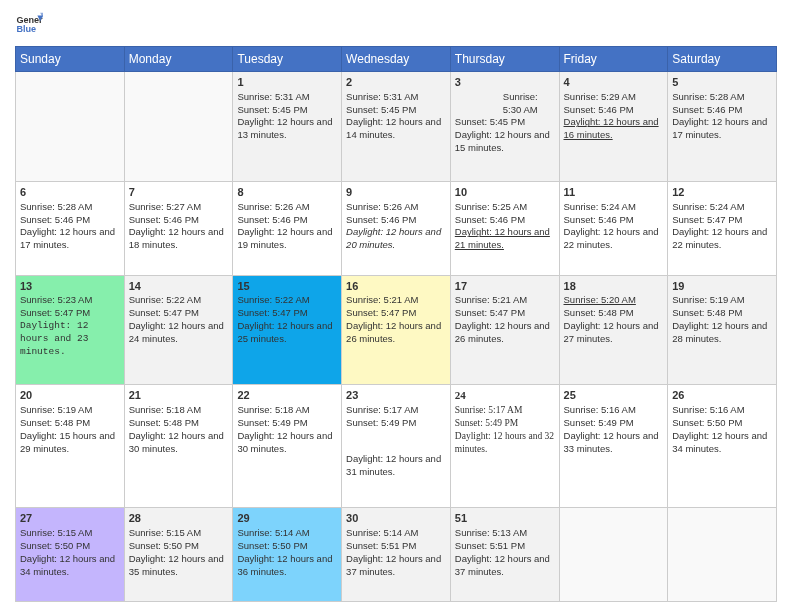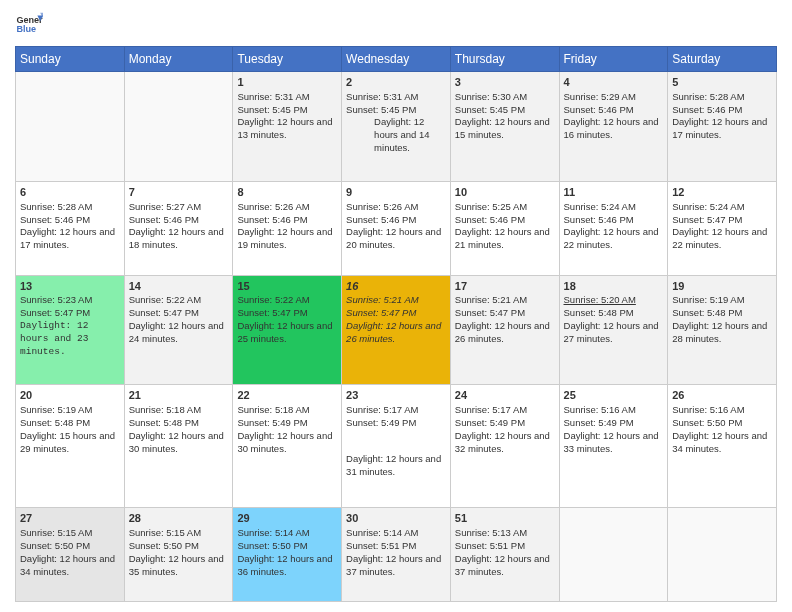--- a/index.html
+++ b/index.html
@@ -130,33 +130,33 @@
           <td style="background: rgb(242, 242, 242);">
             <span class="day-number">1</span>
             <span style="display: block;">Sunrise: 5:31 AM</span>
             <span style="display: block;">Sunset: 5:45 PM</span>
             <span style="display: block;">Daylight: 12 hours and 13 minutes.</span>
           </td>
           <td style="background: rgb(242, 242, 242);">
             <span class="day-number">2</span>
             <span style="display: block;">Sunrise: 5:31 AM</span>
             <span style="display: block;">Sunset: 5:45 PM</span>
-            <span style="display: block; margin-left: 28px;">Daylight: 12 hours and 14 minutes.</span>
+            <span style="display: block;">Daylight: 12 hours and 14 minutes.</span>
           </td>
           <td style="background: rgb(242, 242, 242);">
             <span class="day-number">3</span>
-            <span style="display: block;">Sunrise: 5:30 AM</span>
+            <span style="display: block; margin-left: 48px;">Sunrise: 5:30 AM</span>
             <span style="display: block;">Sunset: 5:45 PM</span>
             <span style="display: block;">Daylight: 12 hours and 15 minutes.</span>
           </td>
           <td style="background: rgb(242, 242, 242);">
             <span class="day-number">4</span>
             <span style="display: block;">Sunrise: 5:29 AM</span>
             <span style="display: block;">Sunset: 5:46 PM</span>
-            <span style="display: block;">Daylight: 12 hours and 16 minutes.</span>
+            <span style="display: block; text-decoration: underline;">Daylight: 12 hours and 16 minutes.</span>
           </td>
           <td style="background: rgb(242, 242, 242);">
             <span class="day-number">5</span>
             <span style="display: block;">Sunrise: 5:28 AM</span>
             <span style="display: block;">Sunset: 5:46 PM</span>
             <span style="display: block;">Daylight: 12 hours and 17 minutes.</span>
           </td>
         </tr>
         <tr>
           <td style="background: rgb(255, 255, 255);">
@@ -174,27 +174,27 @@
           <td style="background: rgb(255, 255, 255);">
             <span class="day-number">8</span>
             <span style="display: block;">Sunrise: 5:26 AM</span>
             <span style="display: block;">Sunset: 5:46 PM</span>
             <span style="display: block;">Daylight: 12 hours and 19 minutes.</span>
           </td>
           <td style="background: rgb(255, 255, 255);">
             <span class="day-number">9</span>
             <span style="display: block;">Sunrise: 5:26 AM</span>
             <span style="display: block;">Sunset: 5:46 PM</span>
-            <span style="display: block;">Daylight: 12 hours and 20 minutes.</span>
+            <span style="display: block; font-style: italic;">Daylight: 12 hours and 20 minutes.</span>
           </td>
           <td style="background: rgb(255, 255, 255);">
             <span class="day-number">10</span>
             <span style="display: block;">Sunrise: 5:25 AM</span>
             <span style="display: block;">Sunset: 5:46 PM</span>
-            <span style="display: block;">Daylight: 12 hours and 21 minutes.</span>
+            <span style="display: block; text-decoration: underline;">Daylight: 12 hours and 21 minutes.</span>
           </td>
           <td style="background: rgb(255, 255, 255);">
             <span class="day-number">11</span>
             <span style="display: block;">Sunrise: 5:24 AM</span>
             <span style="display: block;">Sunset: 5:46 PM</span>
             <span style="display: block;">Daylight: 12 hours and 22 minutes.</span>
           </td>
           <td style="background: rgb(255, 255, 255);">
             <span class="day-number">12</span>
             <span style="display: block;">Sunrise: 5:24 AM</span>
@@ -208,27 +208,27 @@
             <span style="display: block;">Sunrise: 5:23 AM</span>
             <span style="display: block;">Sunset: 5:47 PM</span>
             <span style="display: block; font-family: Liberation Mono, monospace;">Daylight: 12 hours and 23 minutes.</span>
           </td>
           <td style="background: rgb(242, 242, 242);">
             <span class="day-number">14</span>
             <span style="display: block;">Sunrise: 5:22 AM</span>
             <span style="display: block;">Sunset: 5:47 PM</span>
             <span style="display: block;">Daylight: 12 hours and 24 minutes.</span>
           </td>
-          <td style="background: #22c55e; margin-left: 24px;">
+          <td style="background: #0ea5e9; margin-left: 24px;">
             <span class="day-number">15</span>
             <span style="display: block;">Sunrise: 5:22 AM</span>
             <span style="display: block;">Sunset: 5:47 PM</span>
             <span style="display: block;">Daylight: 12 hours and 25 minutes.</span>
           </td>
-          <td style="background: #eab308; font-style: italic;">
+          <td style="background: #fef9c3;">
             <span class="day-number">16</span>
             <span style="display: block;">Sunrise: 5:21 AM</span>
             <span style="display: block;">Sunset: 5:47 PM</span>
             <span style="display: block;">Daylight: 12 hours and 26 minutes.</span>
           </td>
           <td style="background: rgb(242, 242, 242);">
             <span class="day-number">17</span>
             <span style="display: block;">Sunrise: 5:21 AM</span>
             <span style="display: block;">Sunset: 5:47 PM</span>
             <span style="display: block;">Daylight: 12 hours and 26 minutes.</span>
@@ -264,41 +264,41 @@
             <span style="display: block;">Sunrise: 5:18 AM</span>
             <span style="display: block;">Sunset: 5:49 PM</span>
             <span style="display: block;">Daylight: 12 hours and 30 minutes.</span>
           </td>
           <td style="background: rgb(255, 255, 255);">
             <span class="day-number">23</span>
             <span style="display: block;">Sunrise: 5:17 AM</span>
             <span style="display: block;">Sunset: 5:49 PM</span>
             <span style="display: block; margin-top: 23px;">Daylight: 12 hours and 31 minutes.</span>
           </td>
-          <td style="background: rgb(255, 255, 255);">
+          <td style="background: rgb(255, 255, 255); font-family: Liberation Serif, serif;">
             <span class="day-number">24</span>
             <span style="display: block;">Sunrise: 5:17 AM</span>
             <span style="display: block;">Sunset: 5:49 PM</span>
             <span style="display: block;">Daylight: 12 hours and 32 minutes.</span>
           </td>
           <td style="background: rgb(255, 255, 255);">
             <span class="day-number">25</span>
             <span style="display: block;">Sunrise: 5:16 AM</span>
             <span style="display: block;">Sunset: 5:49 PM</span>
             <span style="display: block;">Daylight: 12 hours and 33 minutes.</span>
           </td>
           <td style="background: rgb(255, 255, 255);">
             <span class="day-number">26</span>
             <span style="display: block;">Sunrise: 5:16 AM</span>
             <span style="display: block;">Sunset: 5:50 PM</span>
             <span style="display: block;">Daylight: 12 hours and 34 minutes.</span>
           </td>
         </tr>
         <tr>
-          <td style="background: #e5e5e5;">
+          <td style="background: #c4b5fd;">
             <span class="day-number">27</span>
             <span style="display: block;">Sunrise: 5:15 AM</span>
             <span style="display: block;">Sunset: 5:50 PM</span>
             <span style="display: block;">Daylight: 12 hours and 34 minutes.</span>
           </td>
           <td style="background: rgb(242, 242, 242);">
             <span class="day-number">28</span>
             <span style="display: block;">Sunrise: 5:15 AM</span>
             <span style="display: block;">Sunset: 5:50 PM</span>
             <span style="display: block;">Daylight: 12 hours and 35 minutes.</span>

